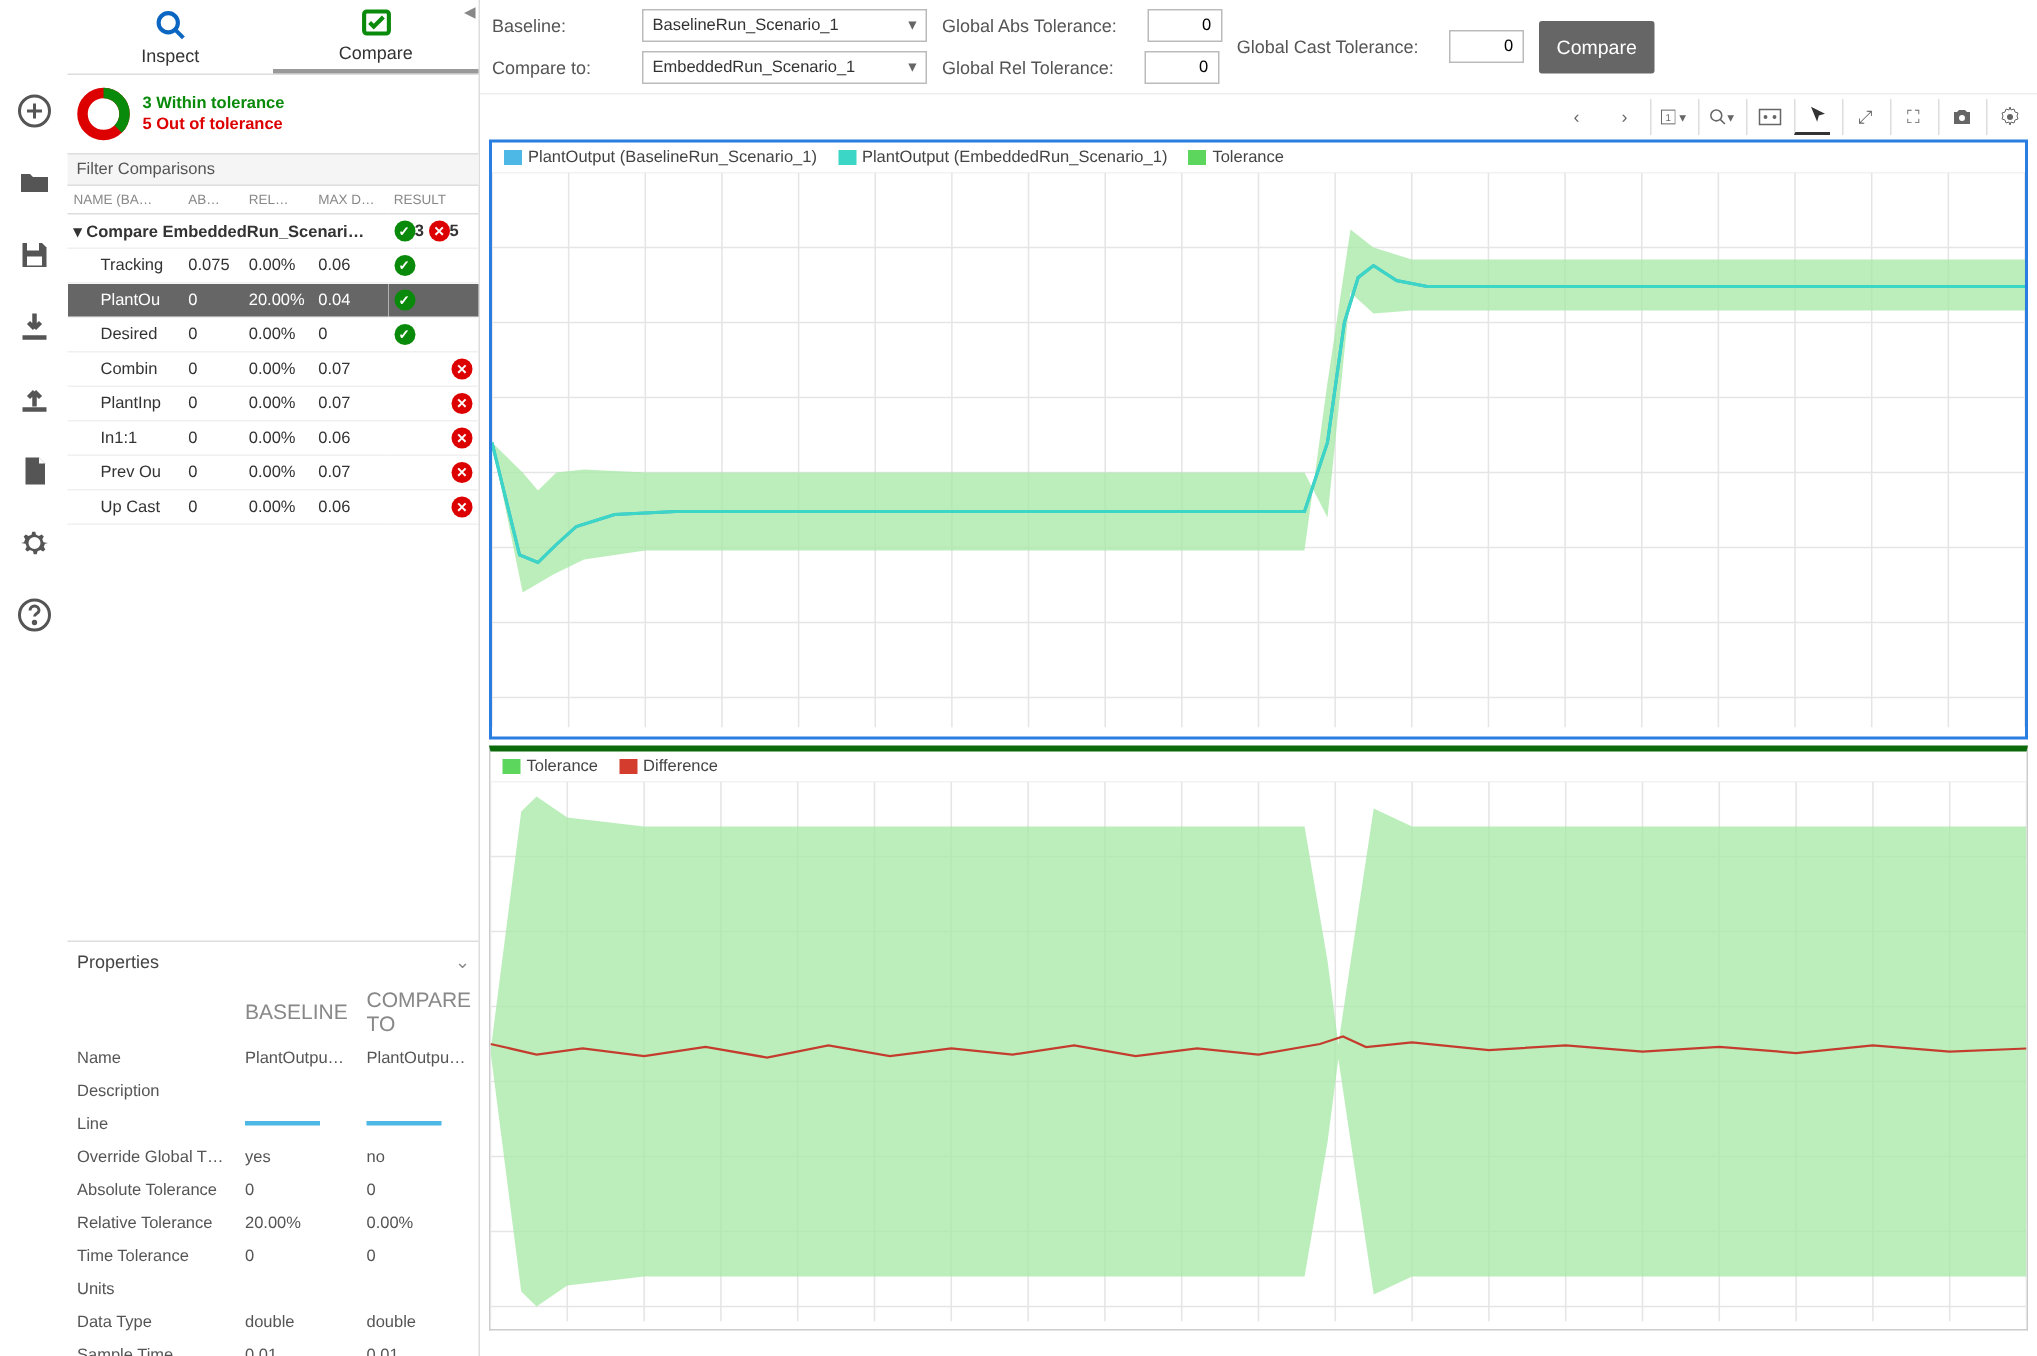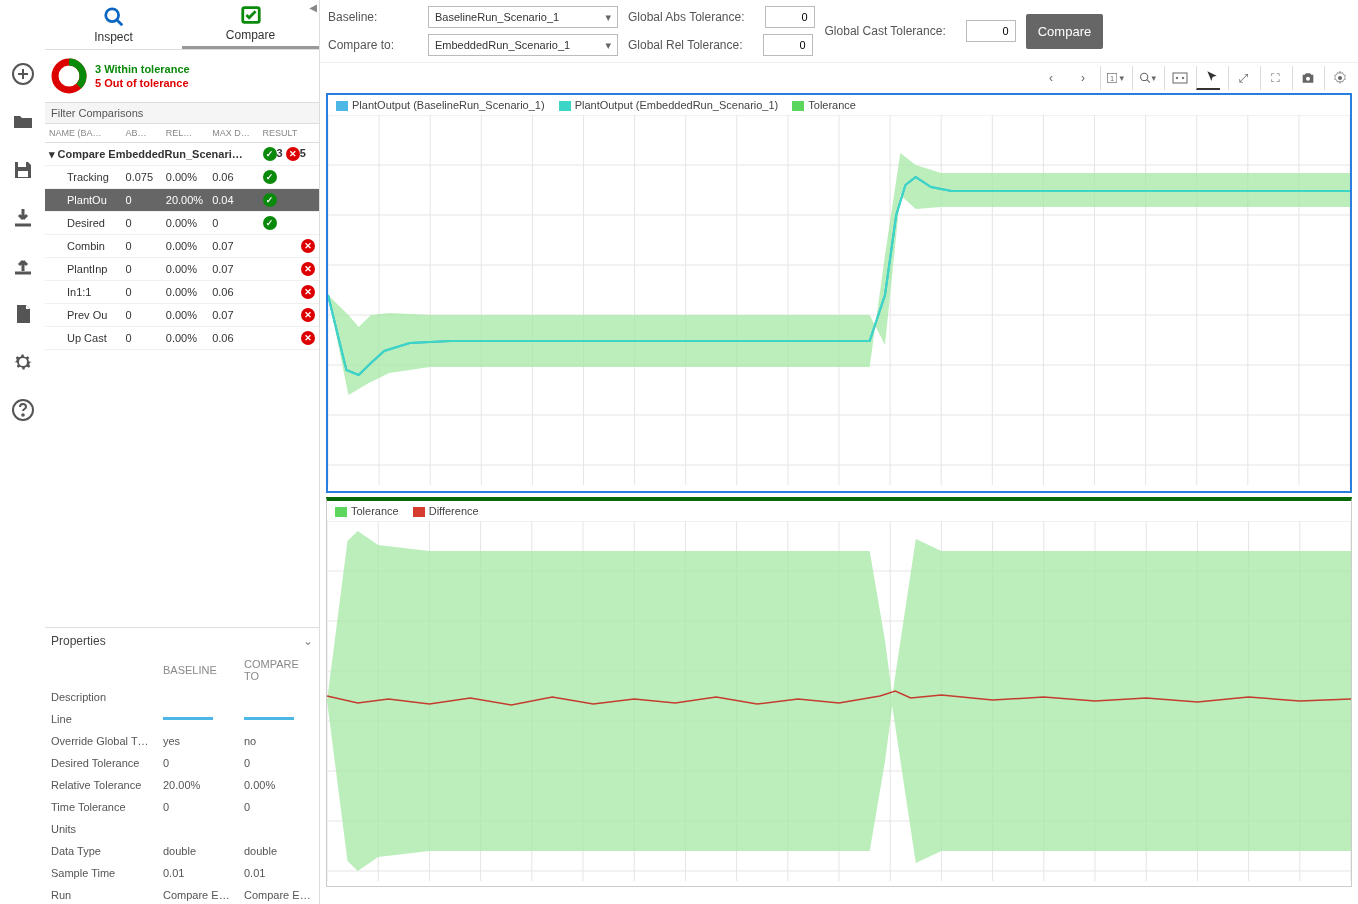--- a/index.html
+++ b/index.html
@@ -23,21 +23,21 @@
 .cmp-table th { text-align: left; padding: 4px 4px; font-weight: normal; color: #888; font-size: 9px; border-bottom: 1px solid #ddd; text-transform: uppercase; overflow: hidden; white-space: nowrap; text-overflow: ellipsis; }
 .cmp-table td { padding: 4px 4px; border-bottom: 1px solid #f0f0f0; overflow: hidden; white-space: nowrap; text-overflow: ellipsis; }
 .cmp-table tr.group td { font-weight: bold; }
 .cmp-table tr.selected td { background: #666; color: #fff; }
 .result-icon { display: inline-block; width: 14px; height: 14px; border-radius: 50%; text-align: center; line-height: 14px; color: #fff; font-size: 9px; font-weight: bold; }
 .ok { background: #0a8a0a; }
 .fail { background: #d00; }
 .props { border-top: 1px solid #ddd; flex: 1; overflow: auto; }
 .props-header { padding: 6px; font-size: 12px; color: #444; display: flex; justify-content: space-between; align-items: flex-end; }
 .props-table { width: 100%; font-size: 11px; border-collapse: collapse; table-layout: fixed; }
-.props-table th { text-align: left; padding: 4px 6px; color: #888; font-size: 11px; font-weight: normal; text-transform: uppercase; }
+.props-table th { text-align: left; padding: 4px 6px; color: #888; font-size: 14px; font-weight: normal; text-transform: uppercase; }
 .props-table td { padding: 5px 6px; color: #555; overflow: hidden; white-space: nowrap; text-overflow: ellipsis; }
 .line-sample { display: block; width: 50px; height: 3px; background: #4db8e5; }
 .content { flex: 1; display: flex; }
 .right { flex: 1; display: flex; flex-direction: column; }
 .toolbar { padding: 6px 8px; display: flex; align-items: center; gap: 10px; flex-wrap: wrap; border-bottom: 1px solid #eee; }
 .tb-row { display: flex; align-items: center; gap: 20px; }
 .tb-label { color: #555; font-size: 12px; }
 .tb-select { width: 190px; height: 22px; border: 1px solid #bbb; padding: 0 20px 0 6px; font-size: 11px; background: #fff; position: relative; line-height: 20px; cursor: pointer; }
 .tb-select::after { content: '▾'; position: absolute; right: 6px; top: 0; color: #666; }
 .tb-input { width: 50px; height: 22px; border: 1px solid #bbb; text-align: right; padding: 0 6px; font-size: 11px; }
@@ -249,40 +249,45 @@
           </colgroup>
         <thead>
             <tr>
               <th></th>
               <th>BASELINE</th>
               <th>COMPARE TO</th>
             </tr>
           </thead>
         <tbody id="props-body">
             <tr>
+              <td>Name</td>
+              <td>PlantOutput…</td>
+              <td>PlantOutput…</td>
+            </tr>
+            <tr>
               <td>Description</td>
               <td></td>
               <td></td>
             </tr>
             <tr>
               <td>Line</td>
               <td>
                 <span class="line-sample"></span>
               </td>
               <td>
                 <span class="line-sample"></span>
               </td>
             </tr>
             <tr>
               <td>Override Global T…</td>
               <td>yes</td>
               <td>no</td>
             </tr>
             <tr>
-              <td>Desired Tolerance</td>
+              <td>Absolute Tolerance</td>
               <td>0</td>
               <td>0</td>
             </tr>
             <tr>
               <td>Relative Tolerance</td>
               <td>20.00%</td>
               <td>0.00%</td>
             </tr>
             <tr>
               <td>Time Tolerance</td>

